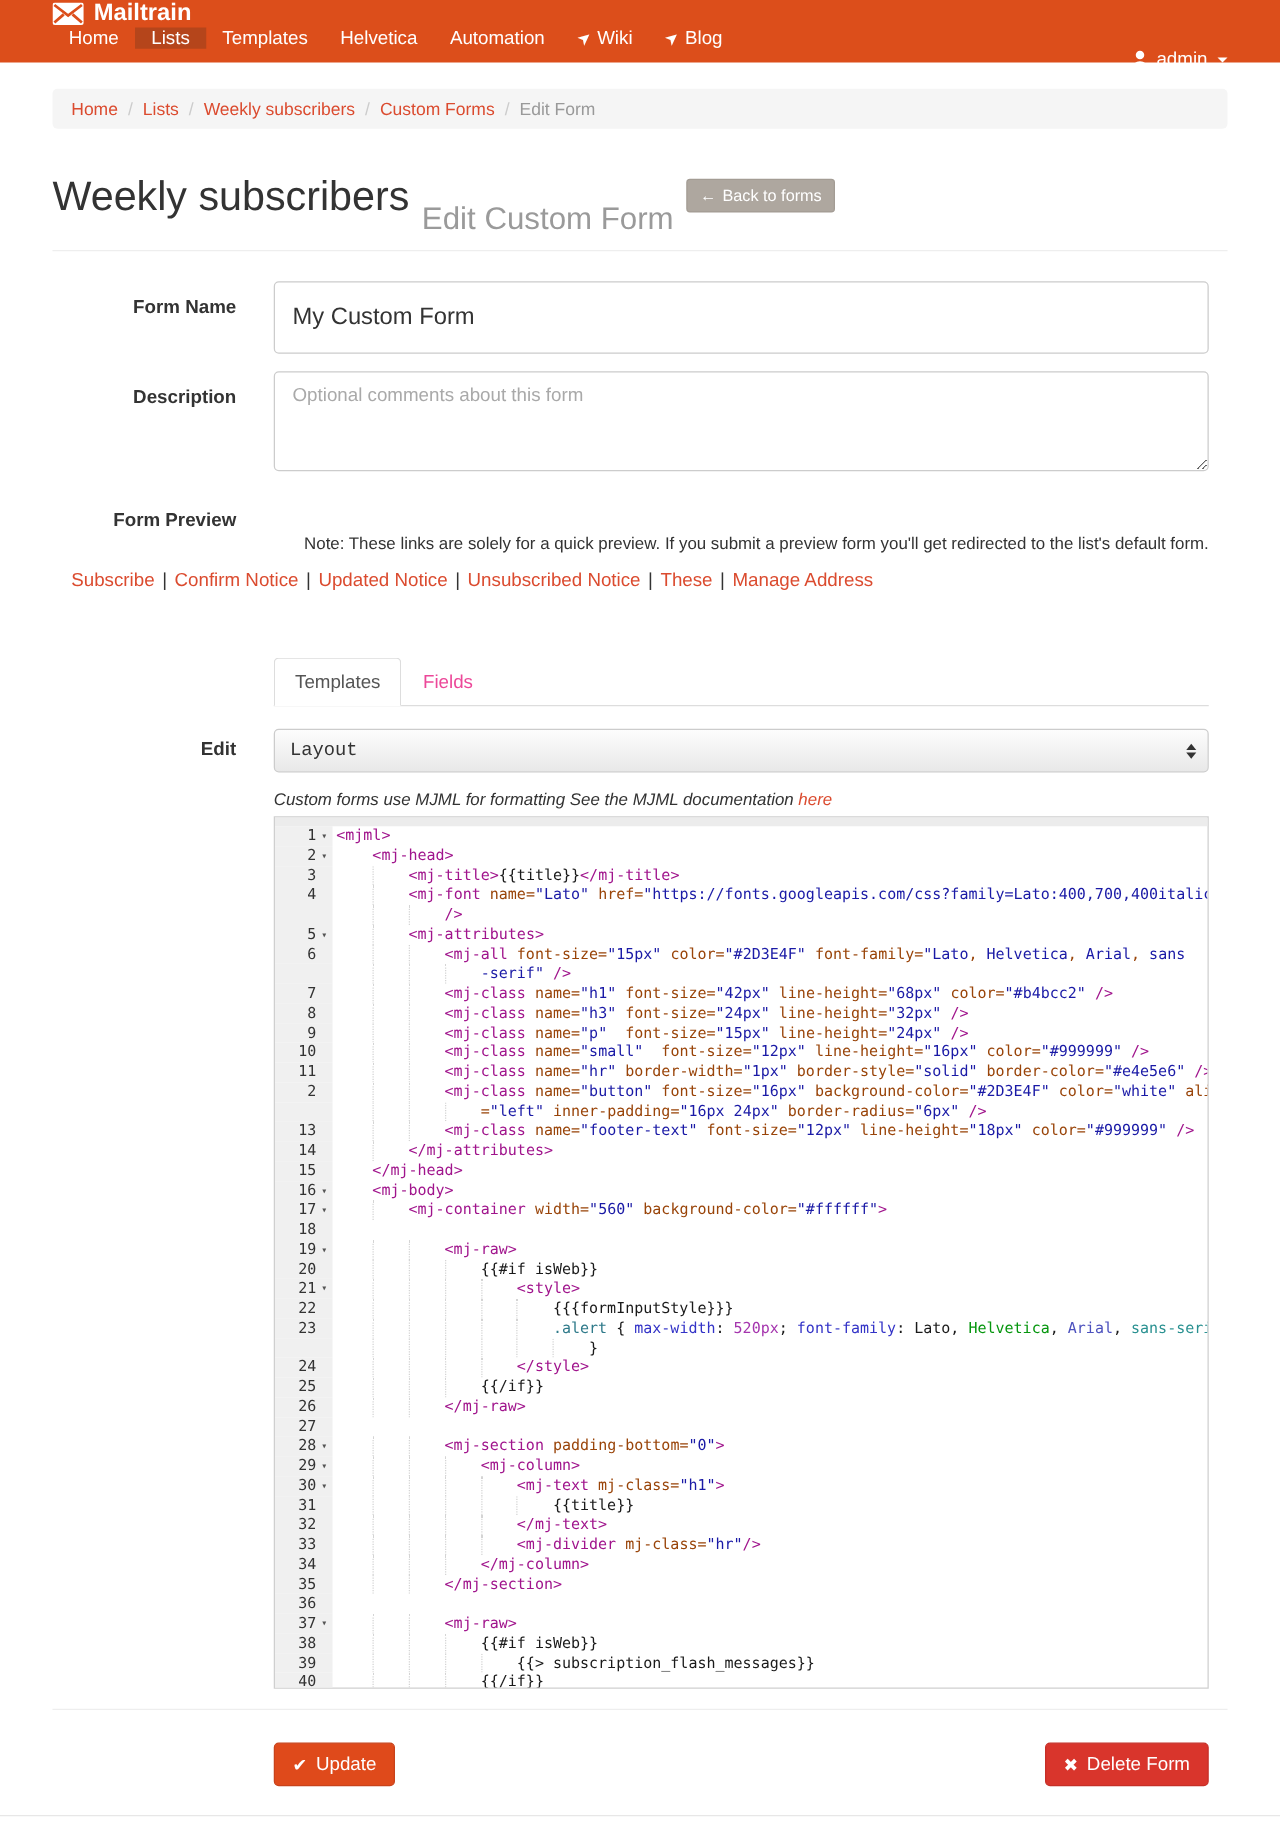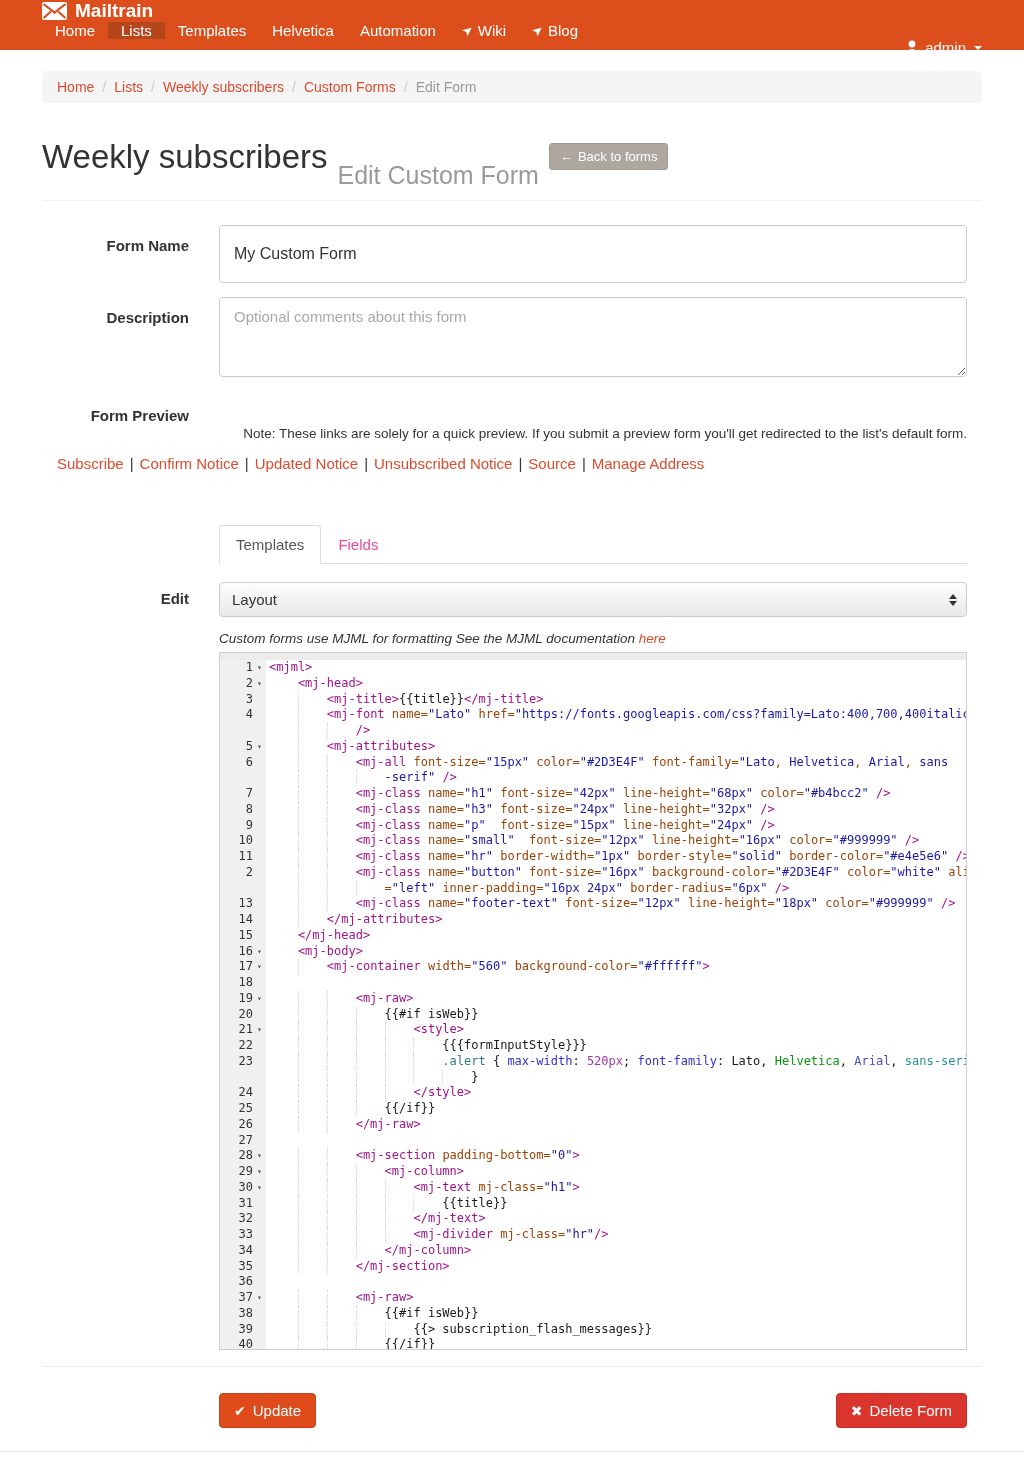--- a/index.html
+++ b/index.html
@@ -29,40 +29,40 @@
   .page-title { font-size:33px; font-weight:500; color:#333; }
   .page-subtitle { font-size:25px; color:#9a9a9a; font-weight:400;margin-top:38px; }
   .btn-back { background:#AEA79F; color:#fff; font-size:13px; padding:5px 10px; border:1px solid #A39C94; border-radius:3px; cursor:pointer; display:inline-flex; align-items:center; gap:5px; }
   hr.rule { border:none; border-top:1px solid #eee; margin:8px 0 24px; }
 
   
   .frow { display:flex; margin-bottom:14px; }
   .col-label { width:162px; padding:0 15px; text-align:right; font-weight:bold; font-size:15px; flex:none; }
   .col-label.pad { padding-top:12px; }
   .col-field { flex:1; padding:0 15px; min-width:0; }
-  .text-input { width:100%; height:48px; padding:28px 14px; font-size:16px; color:#333; border:1px solid #ccc; border-radius:4px; font-family:"Liberation Sans", sans-serif; }
+  .text-input { width:100%; height:48px; padding:28px 14px; font-size:19px; color:#333; border:1px solid #ccc; border-radius:4px; font-family:"Liberation Sans", sans-serif; }
   .textarea-input { width:100%; height:80px; padding:10px 14px; font-size:15px; color:#333; border:1px solid #ccc; border-radius:4px; resize:vertical; font-family:"Liberation Sans", sans-serif; }
   .textarea-input::placeholder, .text-input::placeholder { color:#a9a9a9; }
   .preview-note { font-size:13.5px; color:#333; padding-top:2px;text-align:right; }
   .preview-links { margin-top:14px; font-size:15px; }
   .preview-links a { color:#DB4B2F; }
   .plink-sep { color:#333; padding:0 6px; }
 
   
   .tabs-row { margin-top:53px; }
   .nav-tabs { list-style:none; display:flex; border-bottom:1px solid #ddd; }
   .tab { margin-bottom:-1px; }
   .tab a { display:block; padding:10px 16px; font-size:15px; border:1px solid transparent; border-radius:4px 4px 0 0; }
   .tab.active a { background:#fff; border-color:#ddd #ddd transparent; color:#555; }
   .tab:not(.active) a { color:#ec4899; }
 
   .edit-row { margin-top:18px; margin-bottom:0; }
   .select-wrap { position:relative; }
   .select-ctrl { width:100%; height:35px; padding:6px 12px; font-size:15px; color:#333; border:1px solid #ccc; border-radius:4px;
-    -webkit-appearance:none; appearance:none; background:linear-gradient(#fdfdfd,#e8e8e8); font-family:Liberation Sans, sans-serif; }
+    -webkit-appearance:none; appearance:none; background:linear-gradient(#fdfdfd,#e8e8e8); font-family:Liberation Mono, monospace; }
   .dbl-arrows { position:absolute; right:10px; top:50%; transform:translateY(-50%); display:flex; flex-direction:column; gap:2px; pointer-events:none; }
   .dbl-arrows i { width:0; height:0; border-left:4px solid transparent; border-right:4px solid transparent; display:block; }
   .dbl-arrows .up { border-bottom:5px solid #333; }
   .dbl-arrows .dn { border-top:5px solid #333; }
   .mjml-note { font-size:13.5px; margin:14px 0 6px; color:#333;font-style:italic; }
   .mjml-note a { color:#DB4B2F; }
 
   
   .editor { border:1px solid #cfcfcf; height:698px; overflow:hidden; margin-top:0; font-family:"DejaVu Sans Mono", monospace; font-size:12px; line-height:15.75px; background:#fff; }
   .editor-strip { height:7px; background:#ececec; }
@@ -192,21 +192,21 @@
     <div class="col-label pad">Description</div>
     <div class="col-field">
       <textarea class="textarea-input" placeholder="Optional comments about this form" style=""></textarea>
     </div>
   </div>
 
   <div class="frow" style="margin-bottom:0;flex-direction:column;">
     <div class="col-label">Form Preview</div>
     <div class="col-field">
       <div class="preview-note">Note: These links are solely for a quick preview. If you submit a preview form you'll get redirected to the list's default form.</div>
-      <div class="preview-links"><a>Subscribe</a><span class="plink-sep">|</span><a>Confirm Notice</a><span class="plink-sep">|</span><a>Updated Notice</a><span class="plink-sep">|</span><a>Unsubscribed Notice</a><span class="plink-sep">|</span><a>Source</a><span class="plink-sep">|</span><a>Manage Address</a></div>
+      <div class="preview-links"><a>Subscribe</a><span class="plink-sep">|</span><a>Confirm Notice</a><span class="plink-sep">|</span><a>Updated Notice</a><span class="plink-sep">|</span><a>Unsubscribed Notice</a><span class="plink-sep">|</span><a>These</a><span class="plink-sep">|</span><a>Manage Address</a></div>
     </div>
   </div>
 
   <div class="frow tabs-row" style="margin-bottom:0;">
     <div class="col-label"></div>
     <div class="col-field">
       <ul class="nav-tabs">
           <li class="tab active">
             <a>Templates</a>
           </li>

